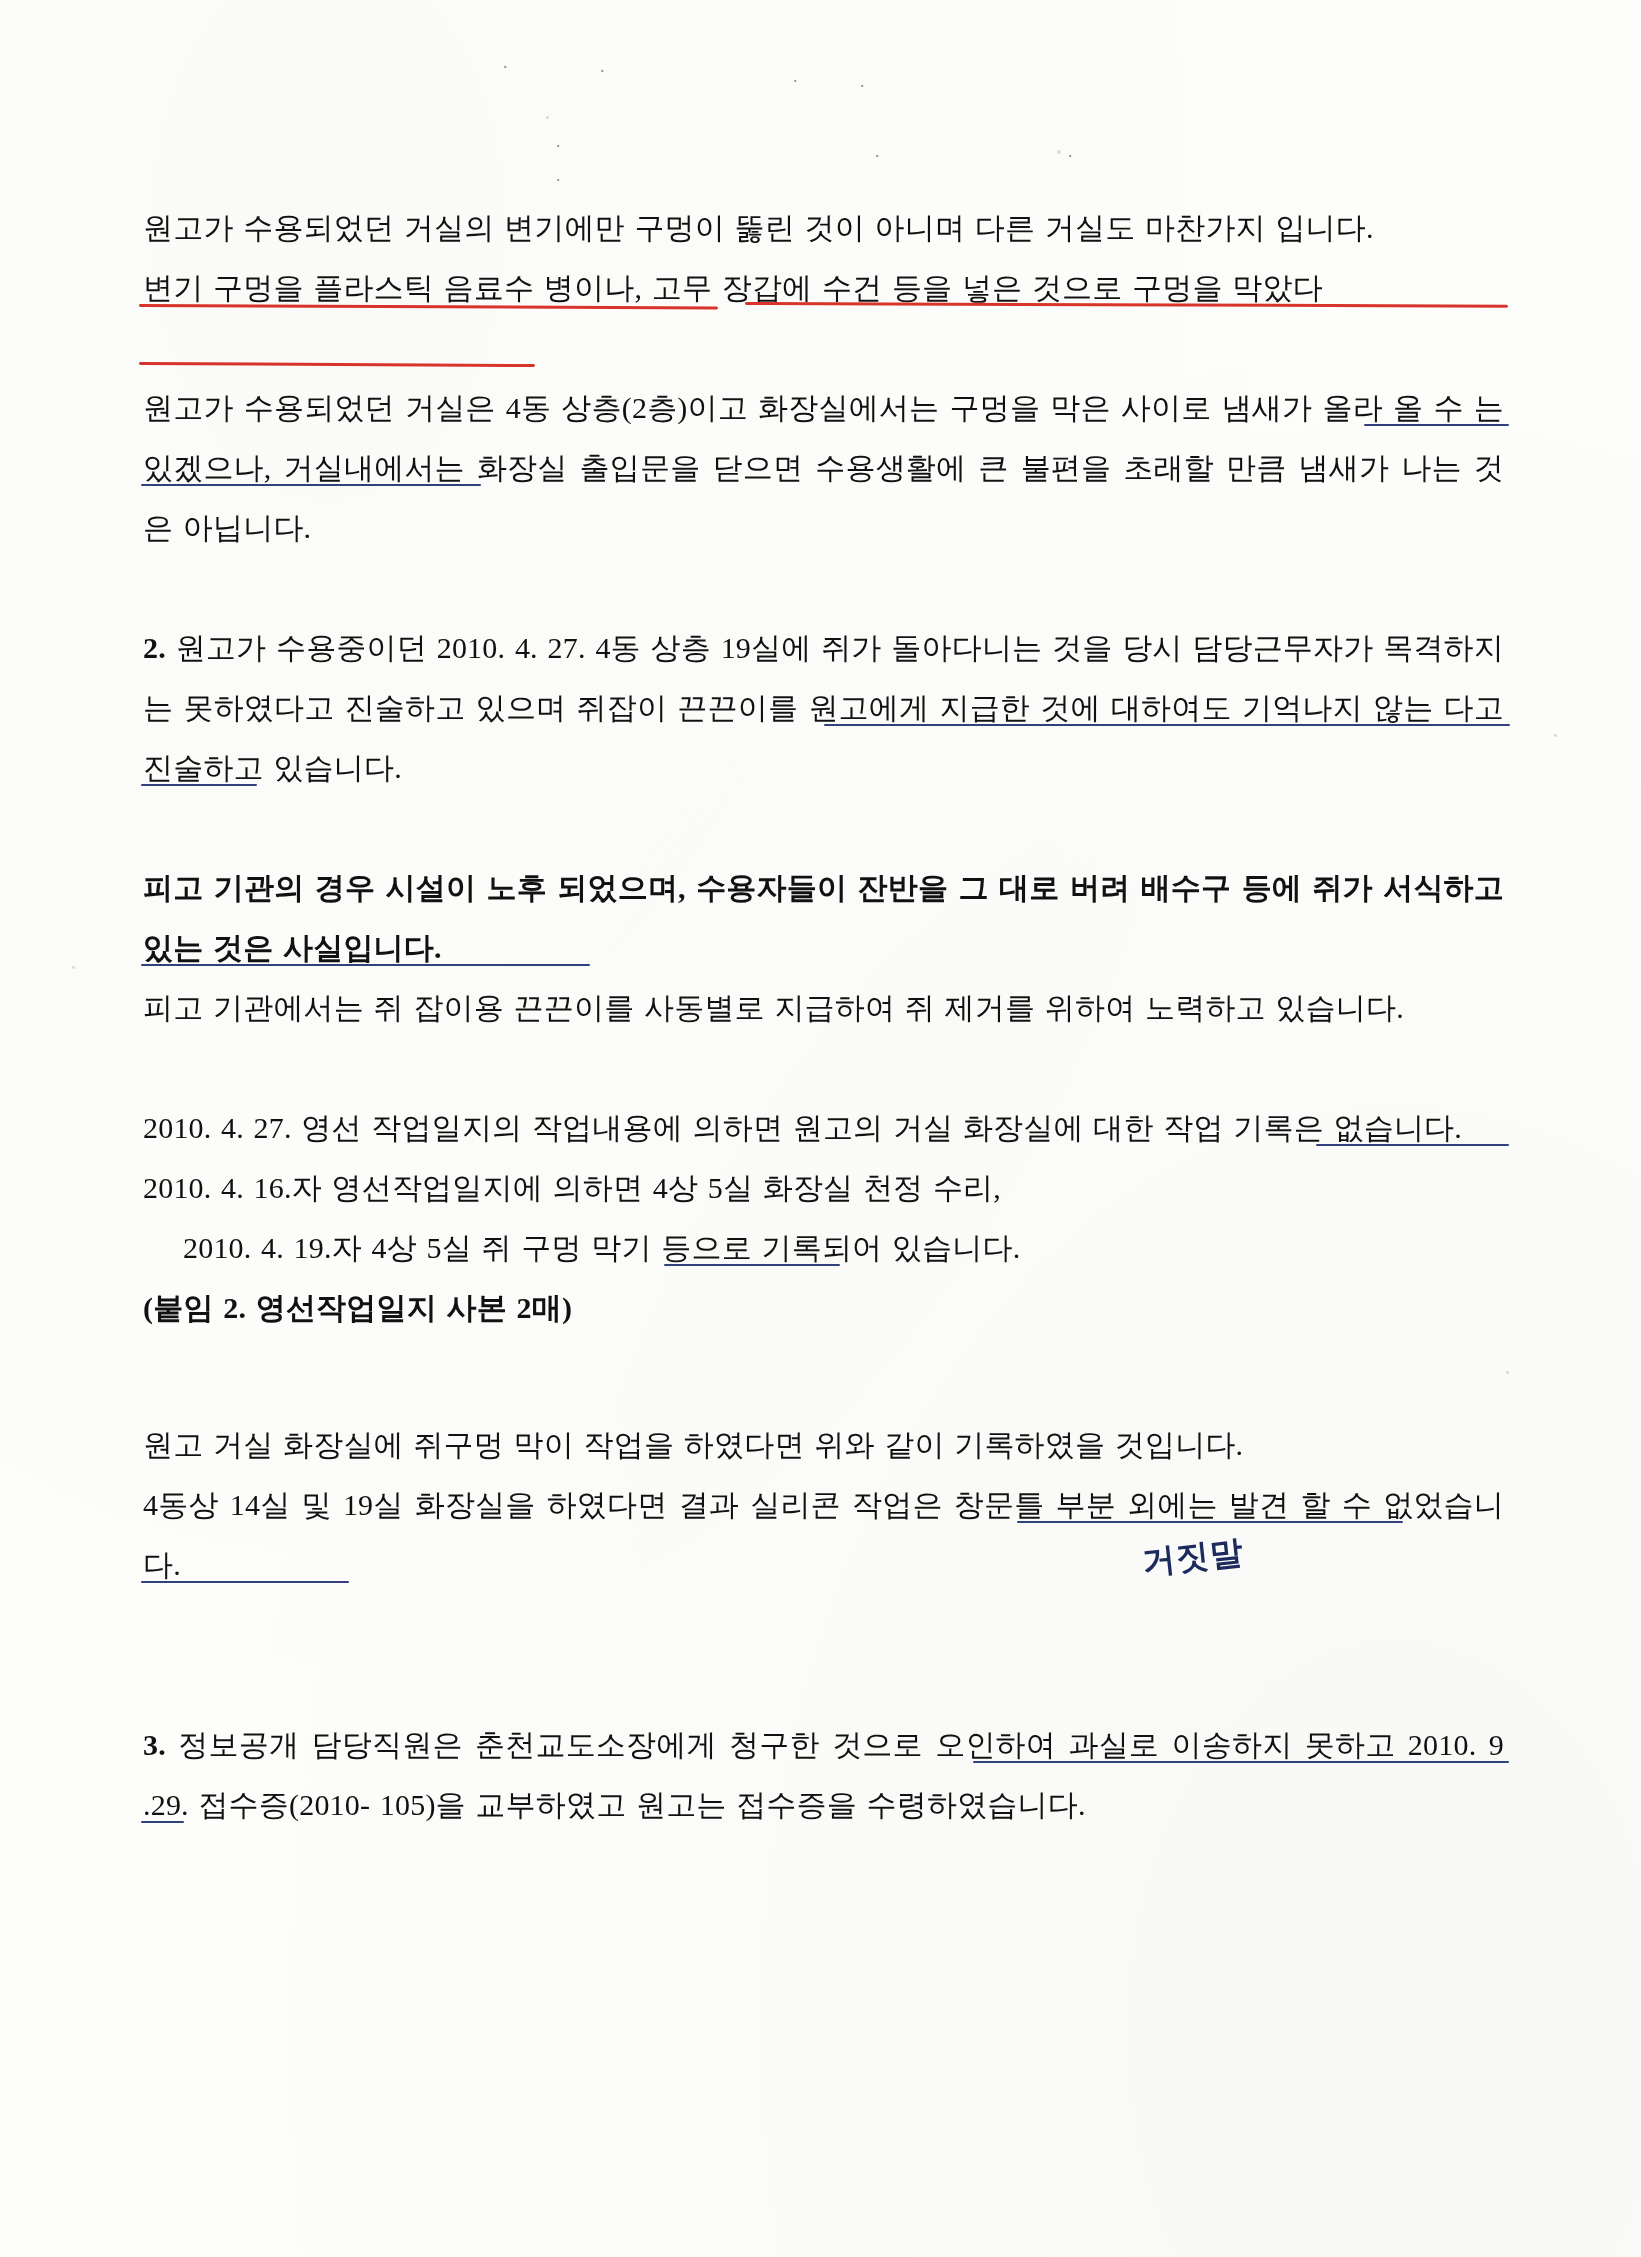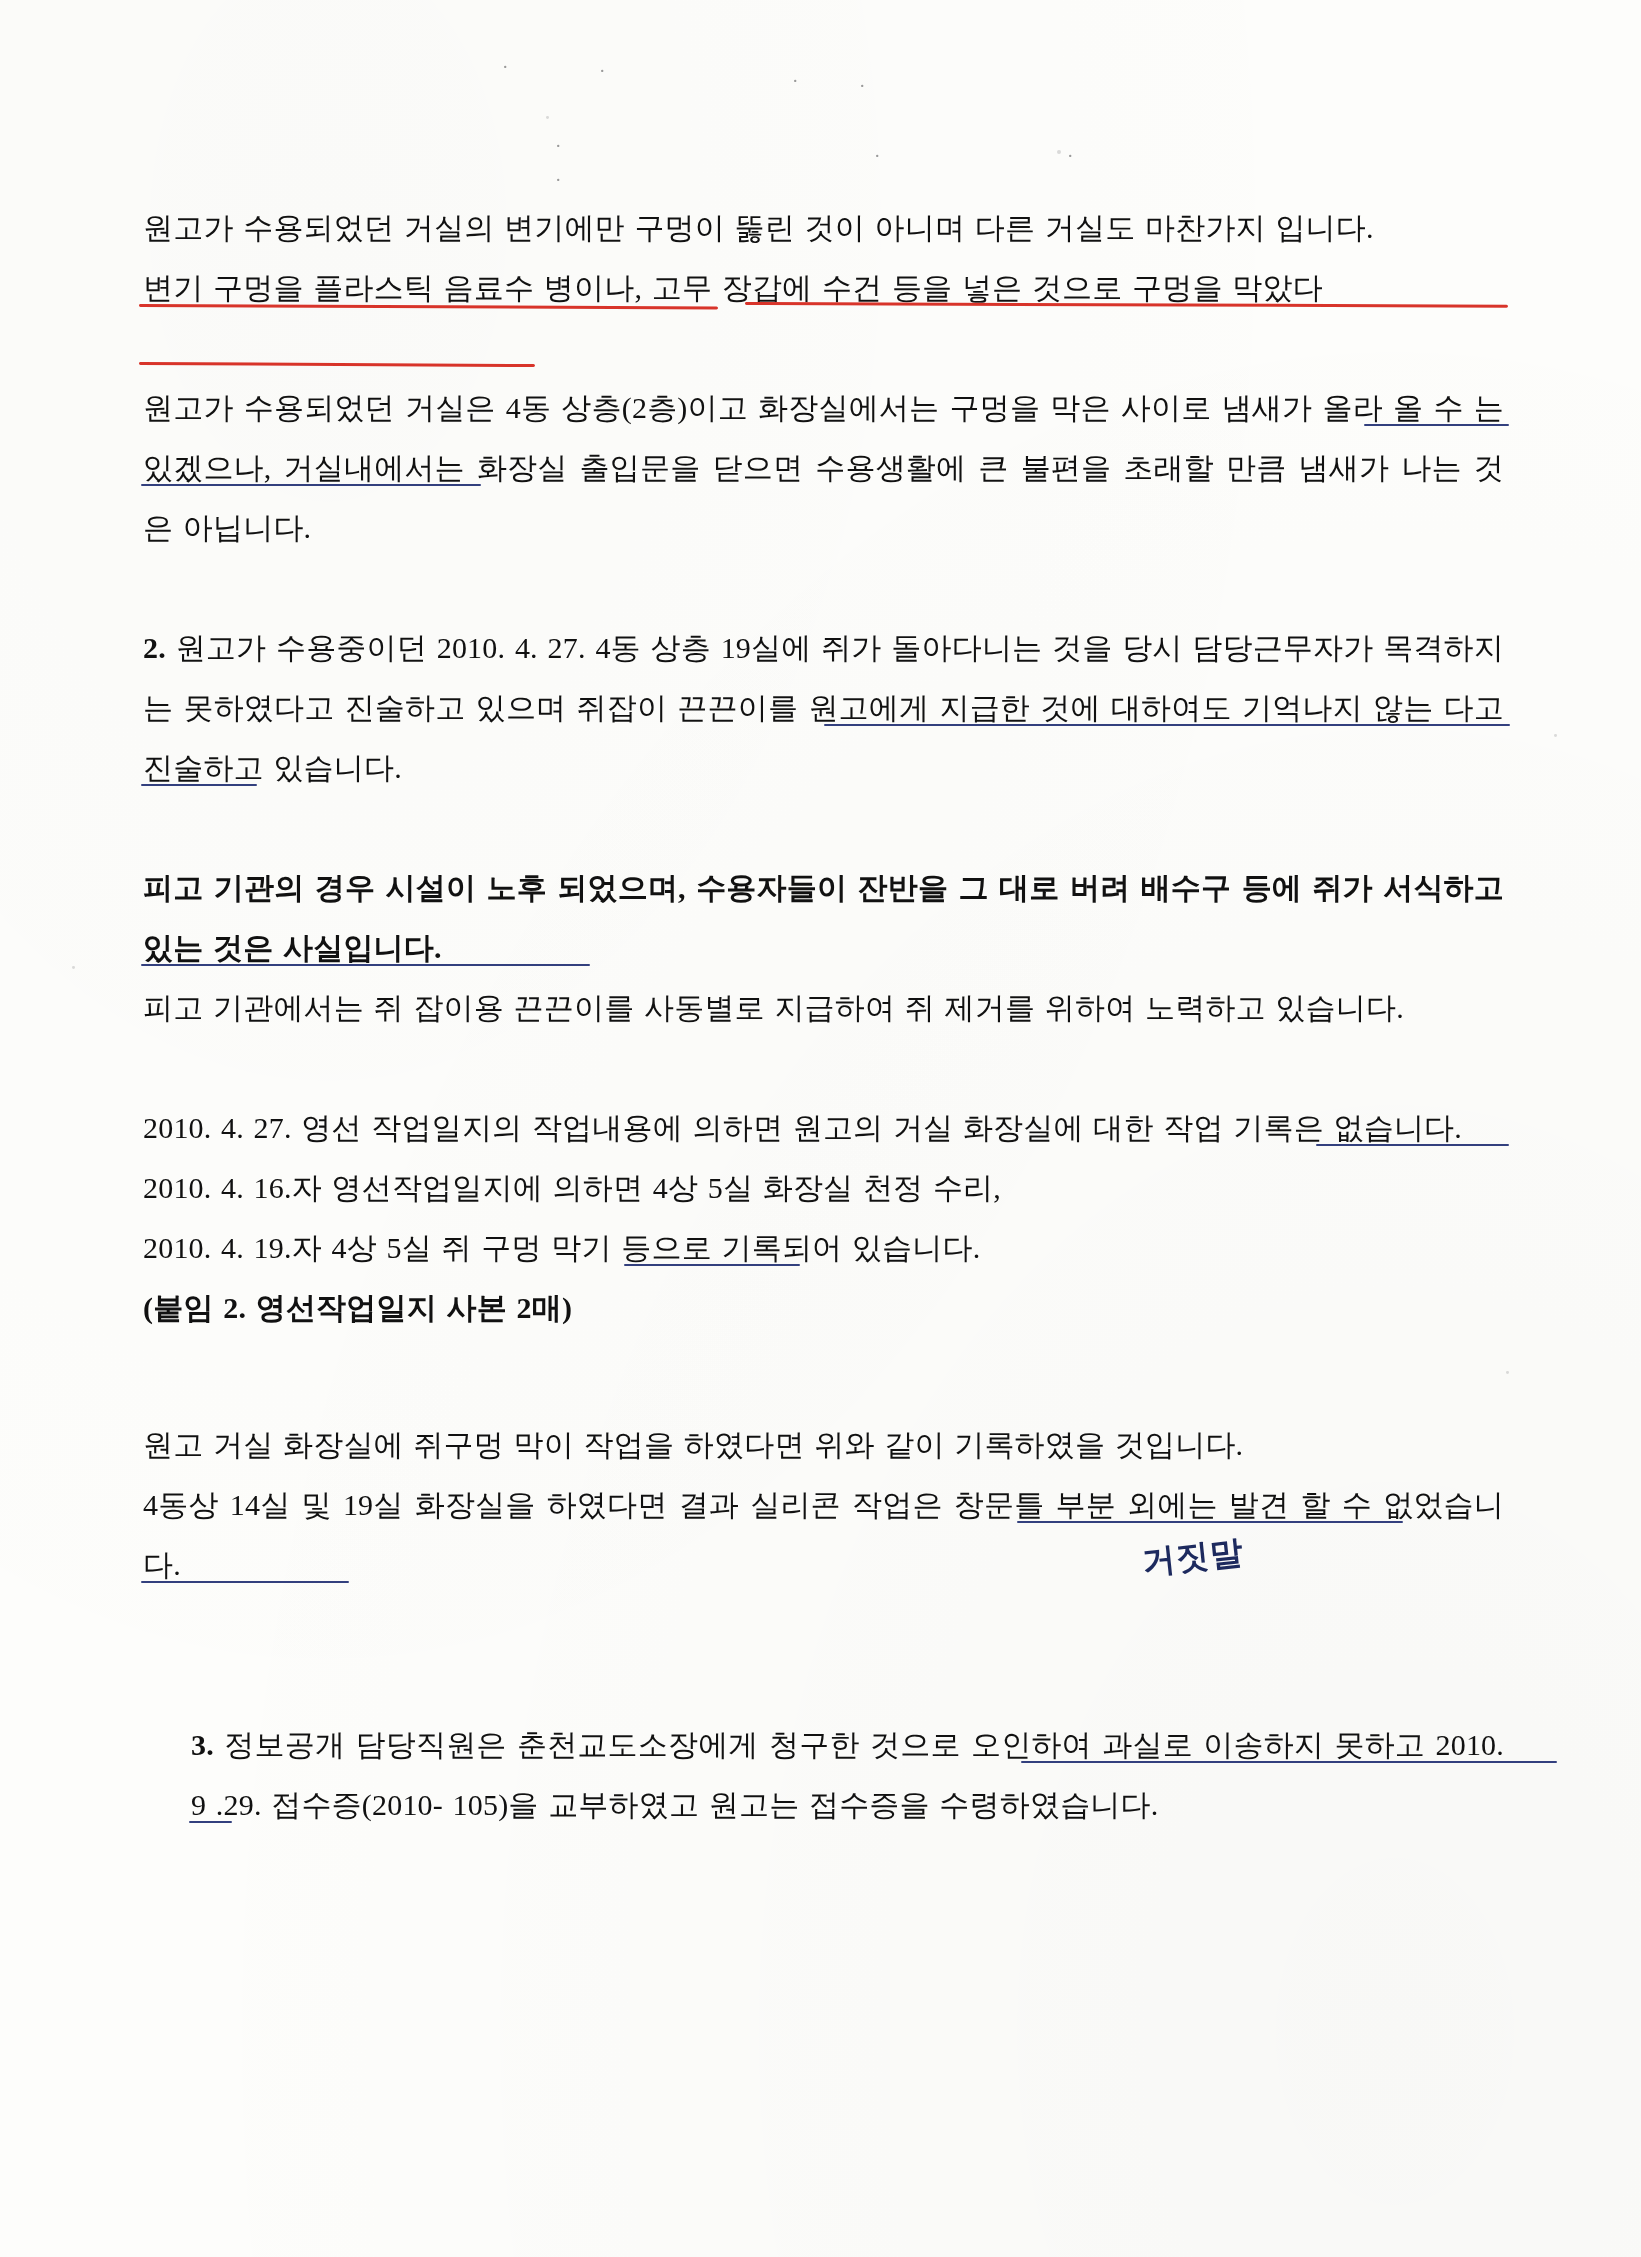--- a/index.html
+++ b/index.html
@@ -164,21 +164,21 @@
 
     <div class="gap-lg"></div>
 
     <div style="position:relative;">
       <p class="para">2010. 4. 27. 영선 작업일지의  작업내용에 의하면 원고의 거실 화장실에 대한 작업 기록은 없습니다.</p>
       <div class="blueline" style="left:1173px; top:46px; width:193px;"></div>
     </div>
 
     <p class="para">2010. 4. 16.자 영선작업일지에 의하면 4상 5실 화장실 천정 수리,</p>
 
-    <div style="position:relative;">
+    <div style="position:relative;margin-left:40px;">
       <p class="para">2010. 4. 19.자 4상 5실 쥐 구멍 막기 등으로 기록되어 있습니다.</p>
       <div class="blueline" style="left:481px; top:46px; width:176px;"></div>
     </div>
 
     <p class="para bold">(붙임 2. 영선작업일지 사본 2매)</p>
 
     <div class="gap-lg"></div>
     <div class="gap-sm"></div>
 
     <p class="para">원고 거실 화장실에 쥐구멍 막이 작업을 하였다면 위와 같이 기록하였을 것입니다.</p>
@@ -186,21 +186,21 @@
     <div style="position:relative;">
       <p class="para">4동상 14실 및 19실 화장실을 하였다면 결과 실리콘 작업은 창문틀 부분 외에는 발견 할 수 없었습니다.</p>
       <div class="blueline" style="left:874px; top:46px; width:386px;"></div>
       <div class="blueline" style="left:-1.9px; top:106px; width:208px;"></div>
       <div class="handwriting" style="left:999px; top:60px;">거짓말</div>
     </div>
 
     <div class="gap-lg"></div>
     <div class="gap-lg"></div>
 
-    <div style="position:relative;margin-left:48px;">
+    <div style="position:relative;">
       <p class="para">
         <span class="bold">3.</span>
         <span>정보공개 담당직원은 춘천교도소장에게 청구한 것으로 오인하여 과실로 이송하지 못하고  2010. 9 .29. 접수증(2010- 105)을 교부하였고 원고는 접수증을 수령하였습니다.</span>
       </p>
       <div class="blueline" style="left:830px; top:46px; width:536px;"></div>
       <div class="blueline" style="left:-1.9px; top:106px; width:43px;"></div>
     </div>
 
   </div>
 </div>

